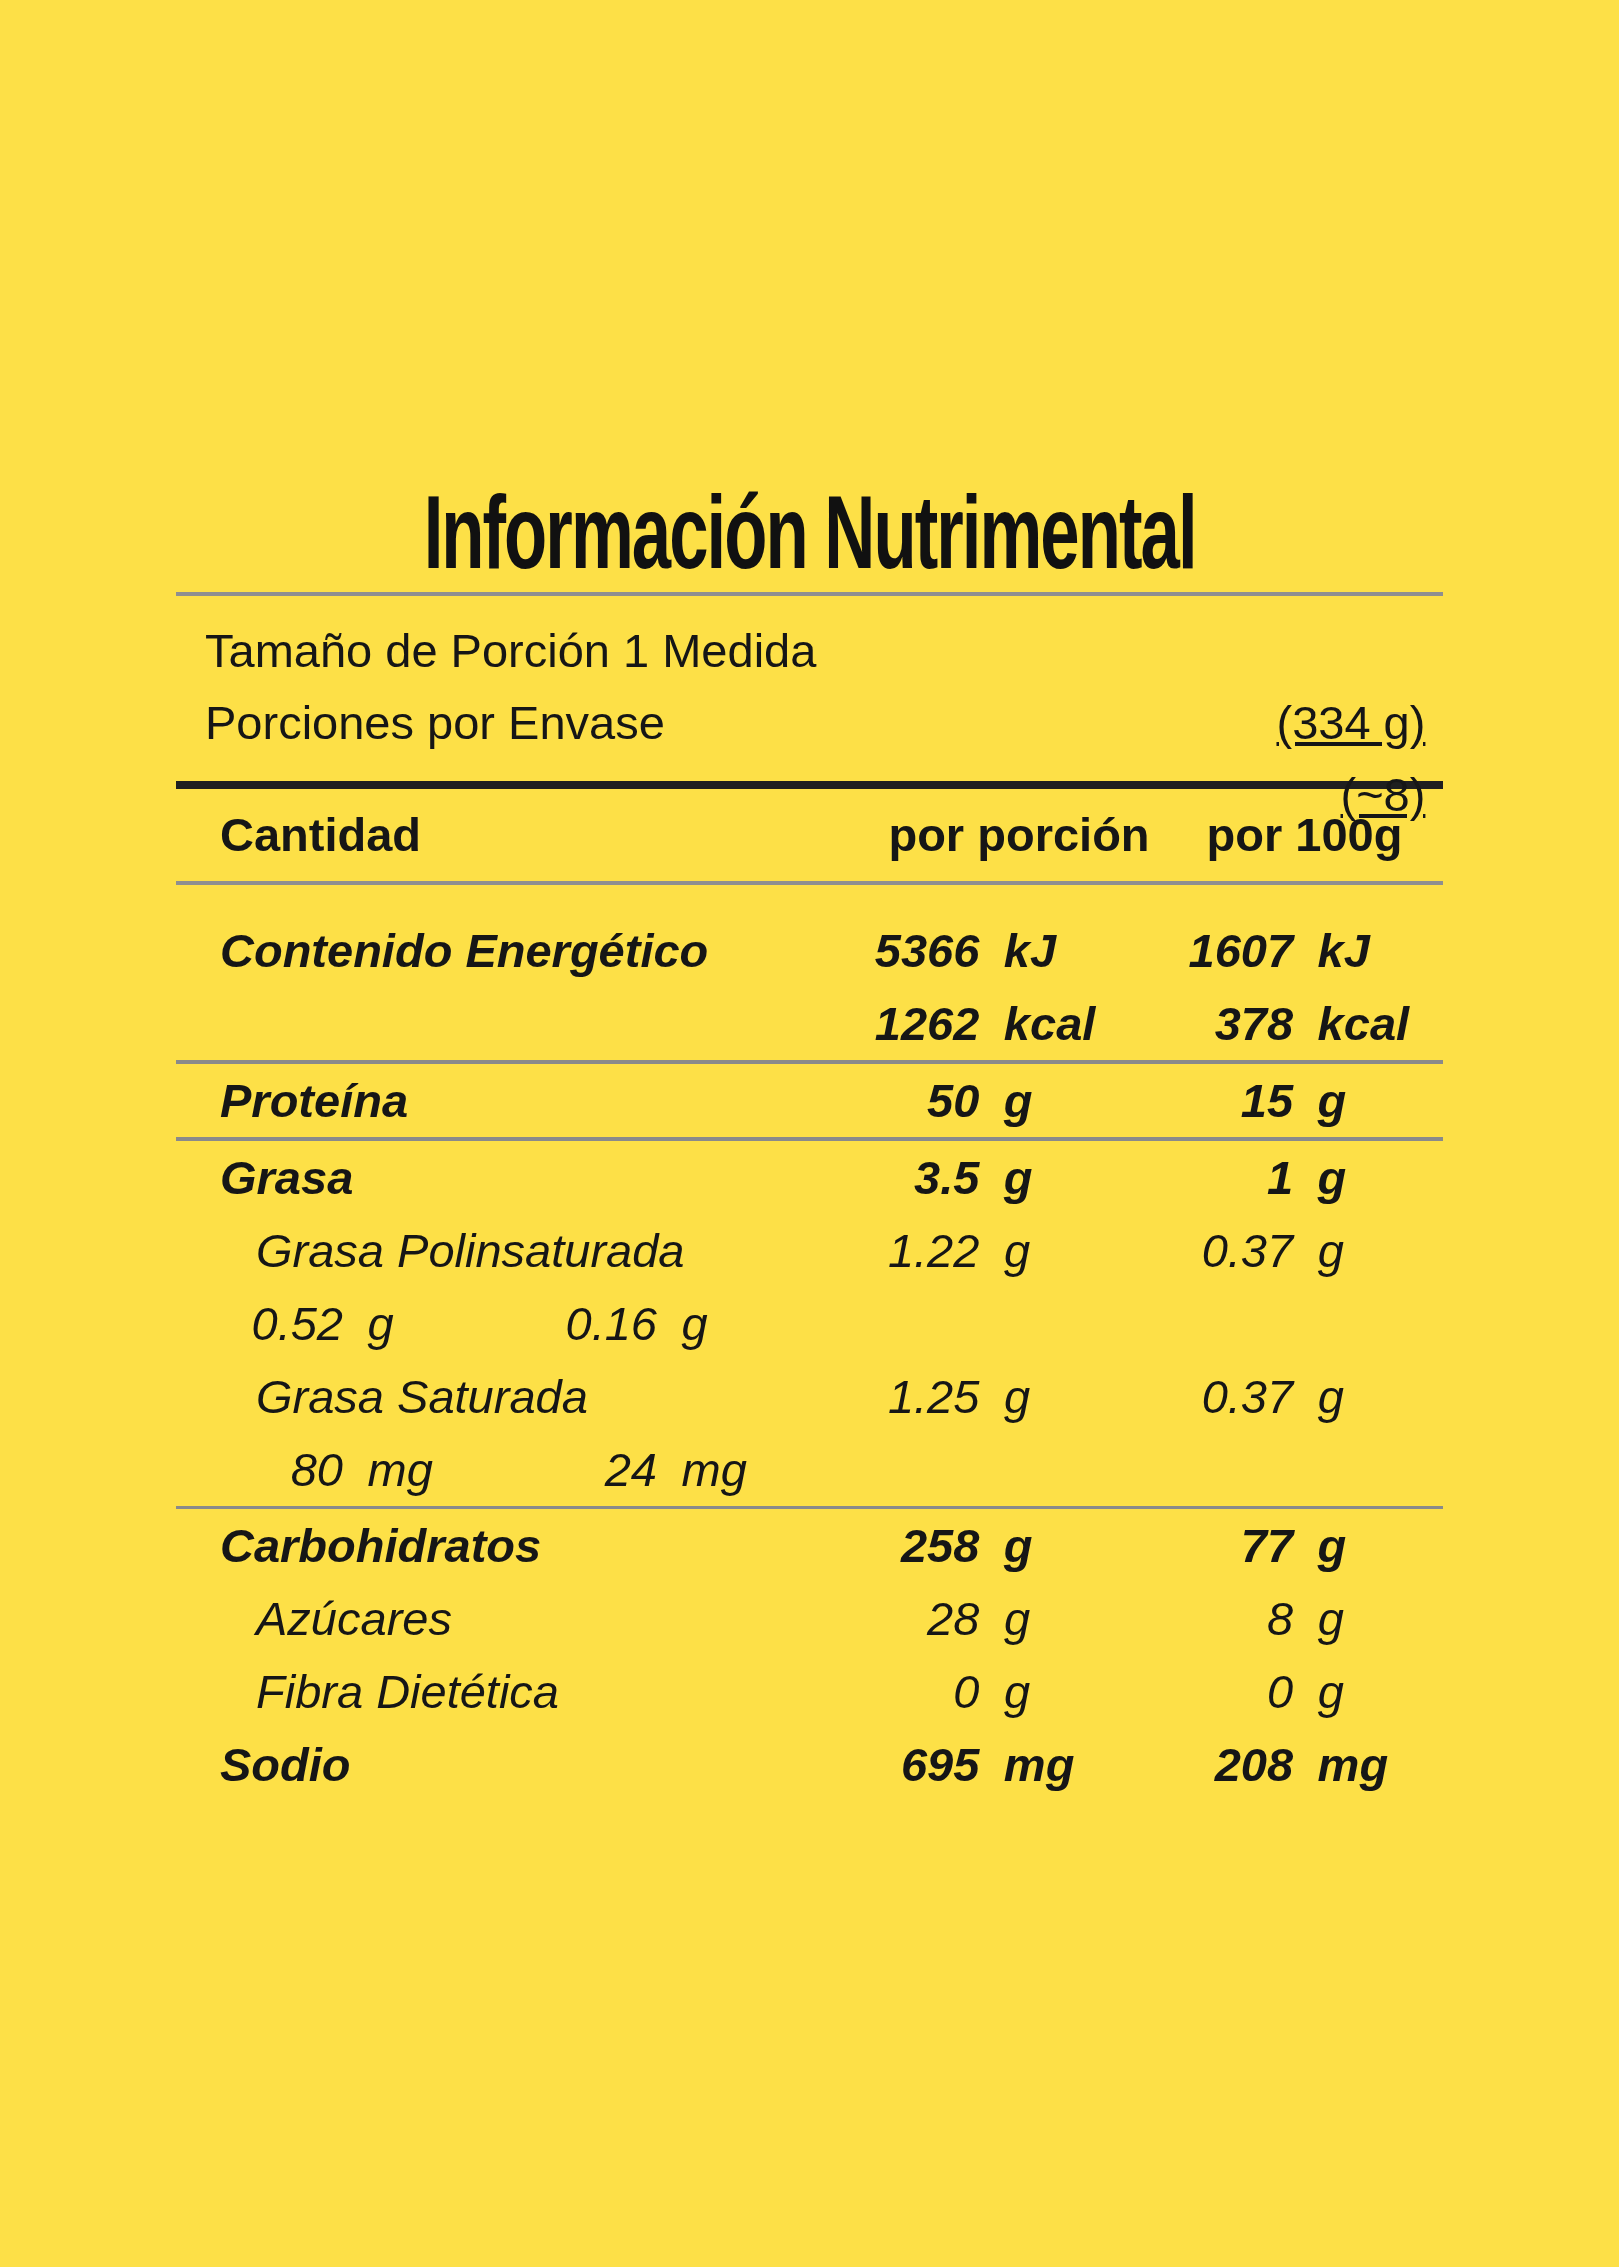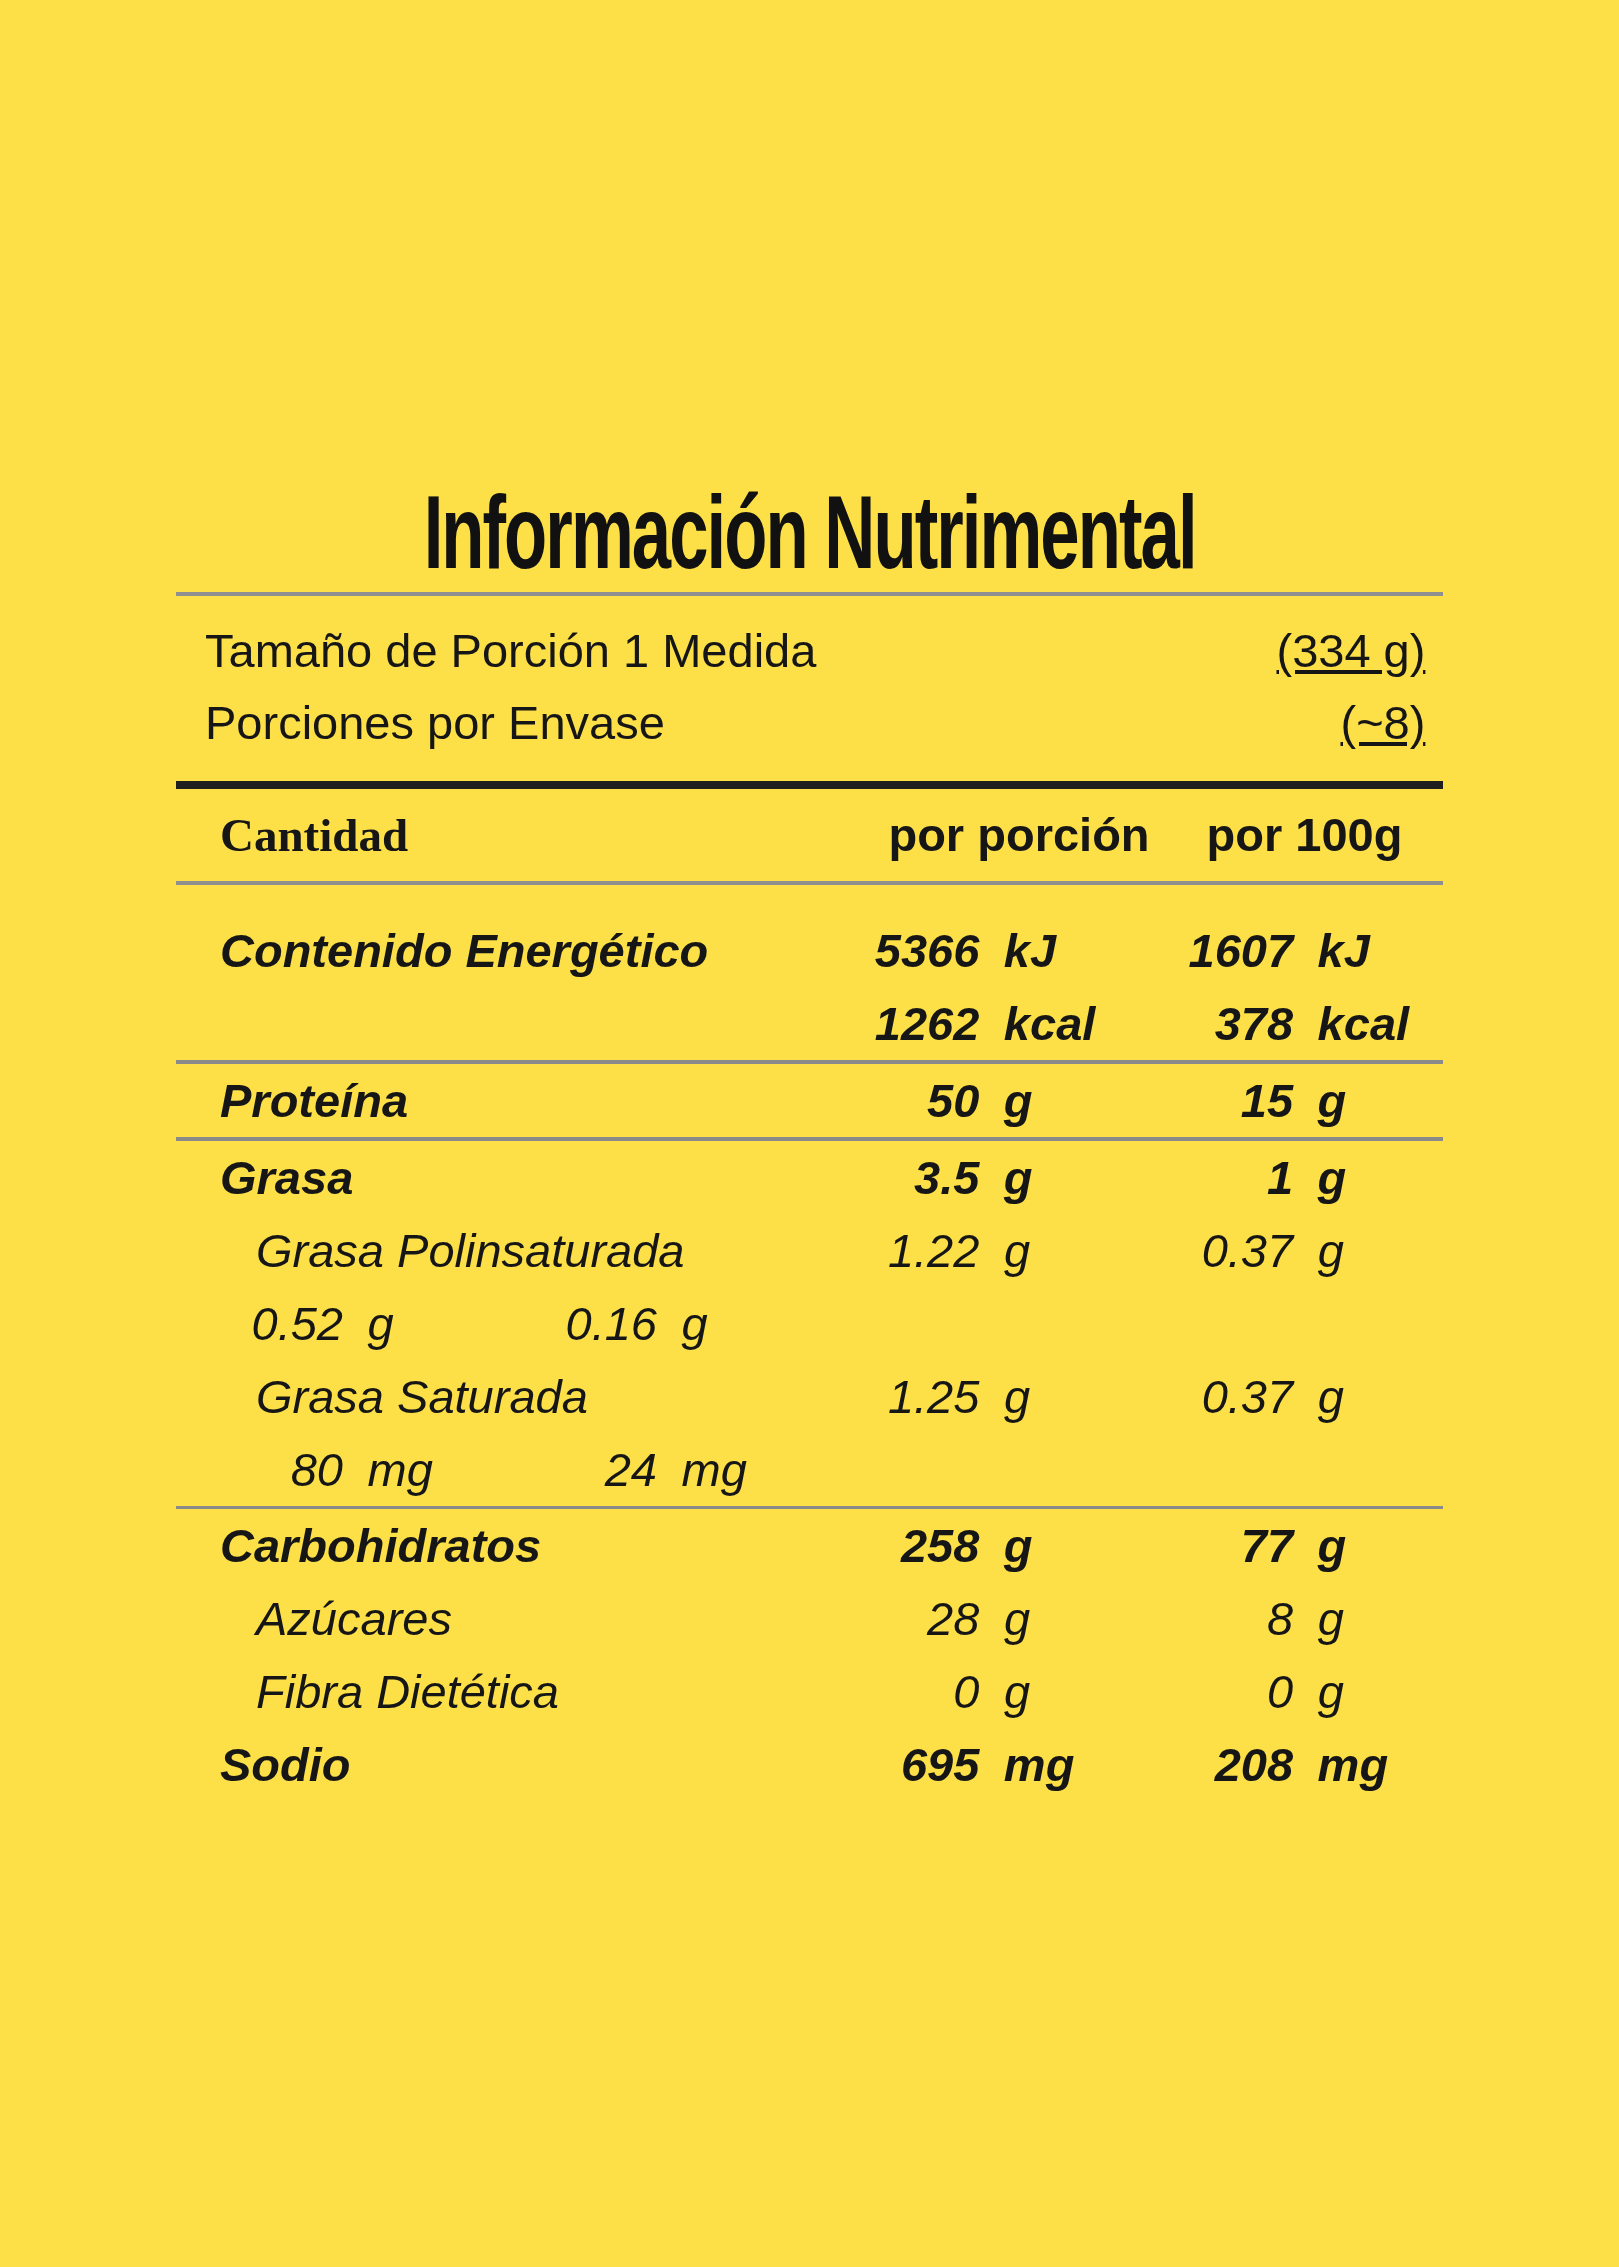--- a/index.html
+++ b/index.html
@@ -37,32 +37,33 @@
   .rule.gray  { height: 3.9px; background: #8f8f8f; }
   .rule.thick { height: 7.8px; background: #1f1f1f; }
   .rule.thin  { height: 3.9px; background: #8a8a8a; }
 
   .serving { padding-top: 19.6px; margin-bottom: 21.6px; }
   .serving-row {
     display: flex;
     height: 72px;
     line-height: 72px;
     font-size: 47px;
+    flex-direction: column;
   }
   .serving-row .s-label { flex: 1; padding-left: 29px; }
   .serving-row .s-value { text-align: right; padding-right: 17.6px; text-decoration: underline; }
 
   .hdr-row {
     display: flex;
     height: 92px;
     line-height: 92px;
     font-size: 47px;
     font-weight: bold;
   }
-  .hdr-col0 { flex: 1; padding-left: 44px; font-family: Liberation Serif, serif; }
+  .hdr-col0 { flex: 1; padding-left: 44px; }
   .hdr-col1 { width: 353px; text-align: center; padding-left: 59px; box-sizing: border-box; }
   .hdr-col2 { width: 277px; text-align: center; }
 
   #rows { padding-top: 29px; padding-bottom: 19.6px; }
   .n-row {
     display: flex;
     height: 73px;
     line-height: 73px;
     font-size: 47px;
     font-style: italic;

